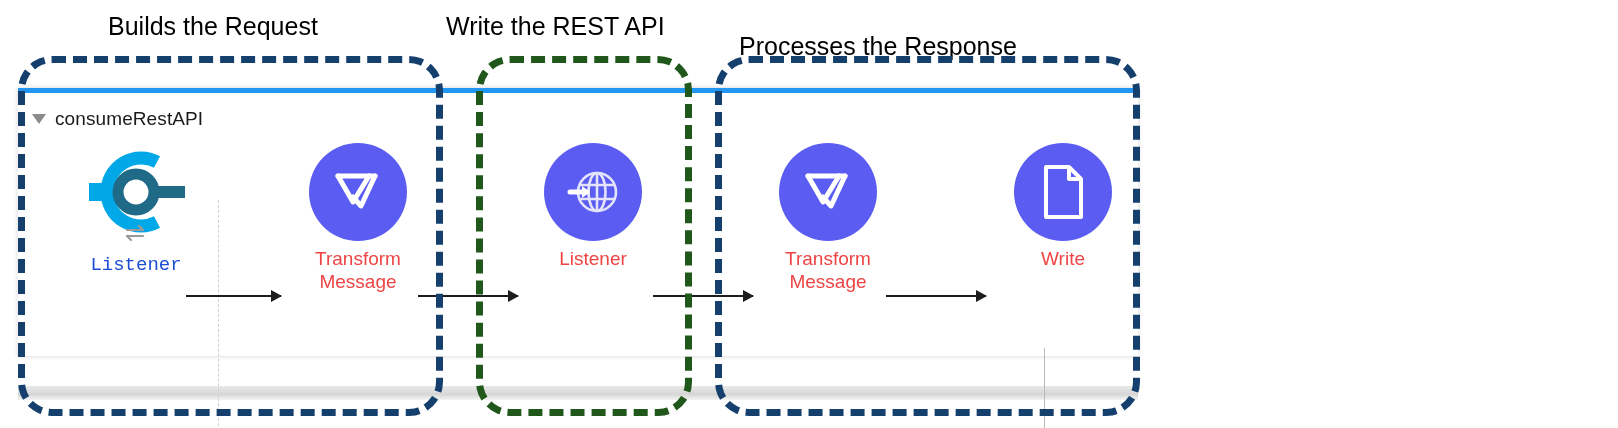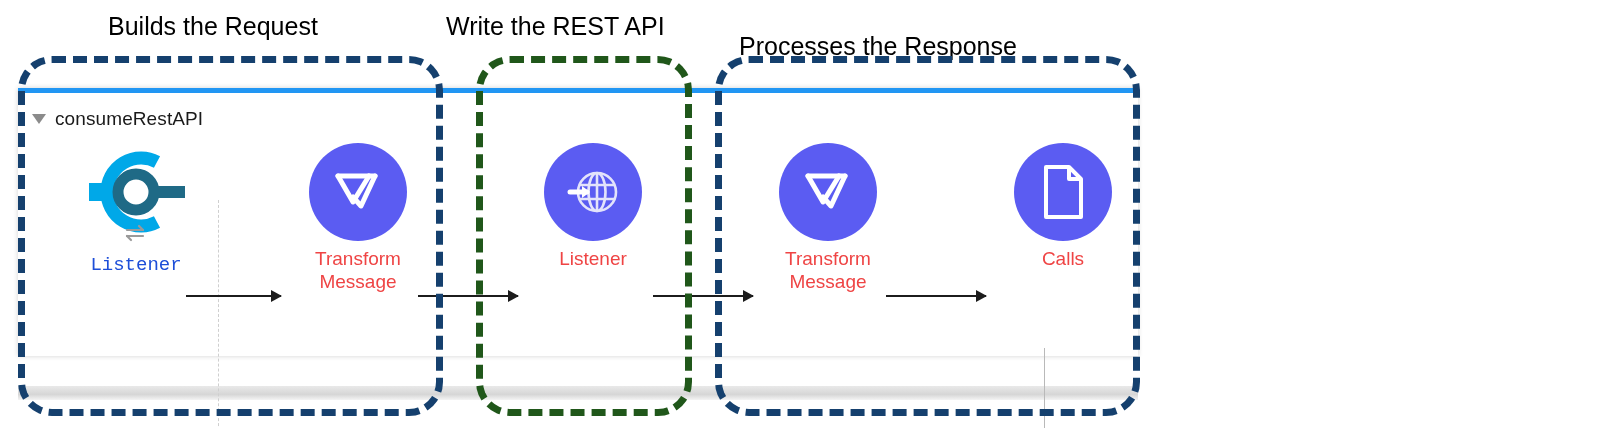--- a/index.html
+++ b/index.html
@@ -301,21 +301,21 @@
 
       <div class="node" id="node-write">
         <div class="icon-slot">
           <div class="circle-icon">
             <svg width="52" height="60" viewBox="0 0 52 60">
               <path d="M 9 5 H 32 L 44 17 V 55 H 9 Z" fill="none" stroke="#ffffff" stroke-width="4" stroke-linejoin="round"></path>
               <path d="M 32 5 V 17 H 44" fill="none" stroke="#ffffff" stroke-width="4" stroke-linejoin="round"></path>
             </svg>
           </div>
         </div>
-        <div class="main-label">Calls</div>
+        <div class="main-label">Write</div>
       </div>
 
     </div>
   </div>
 
   <div class="annot-box" id="annot-box-1"></div>
   <div class="annot-box" id="annot-box-2"></div>
   <div class="annot-box" id="annot-box-3"></div>
 
 </div>

